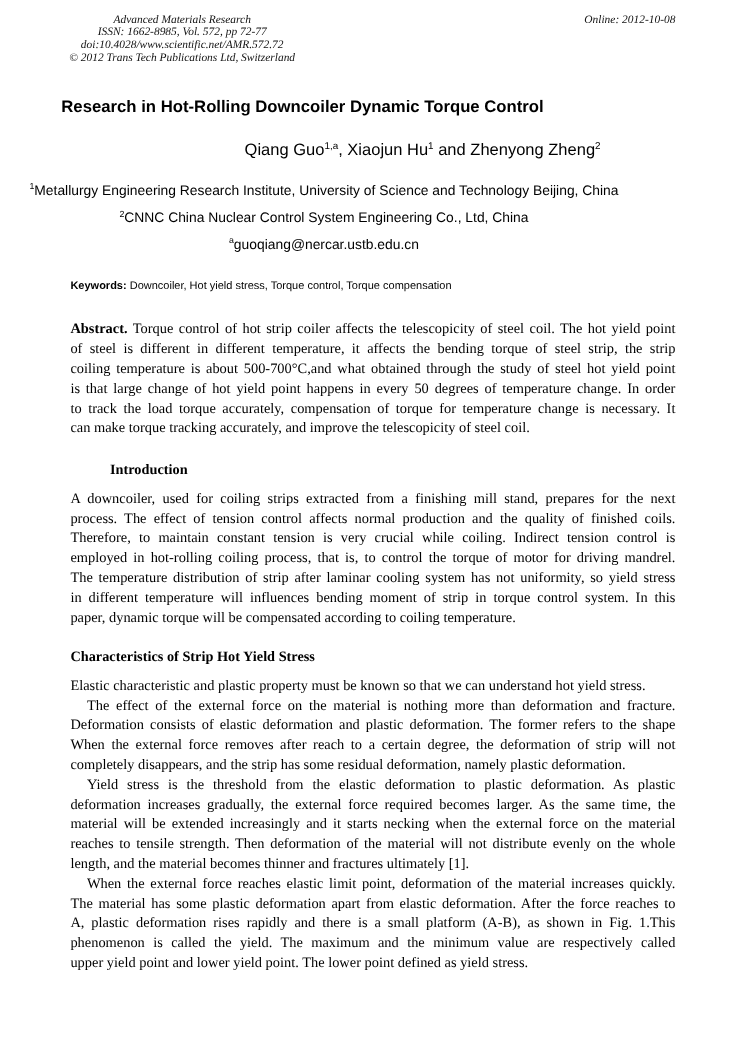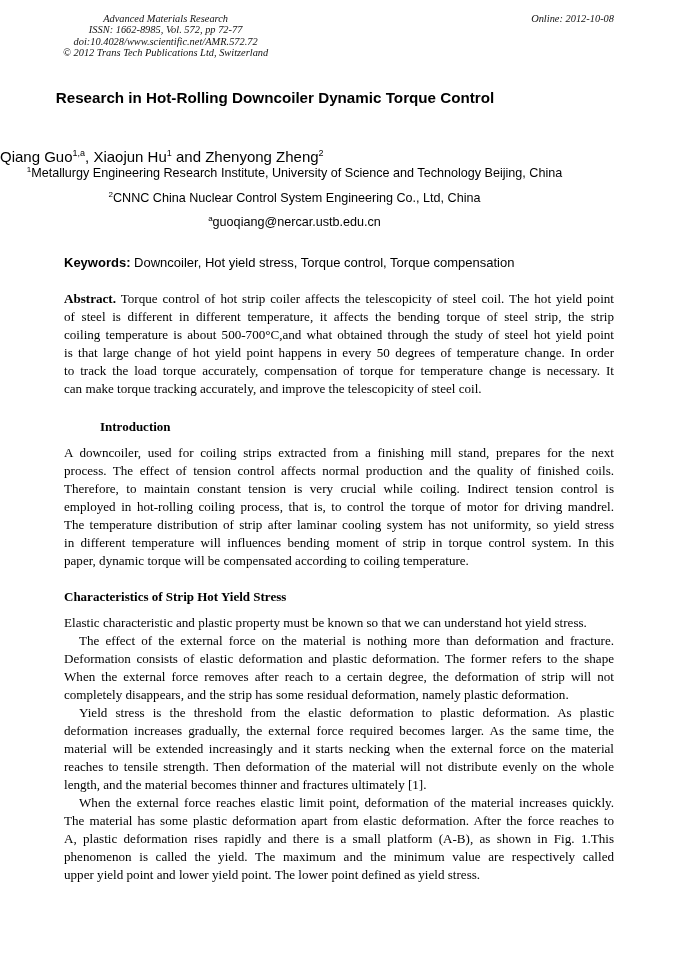--- a/index.html
+++ b/index.html
@@ -1,25 +1,25 @@
 <!DOCTYPE html>
 <html><head>
 <meta charset="utf-8">
 <style>
   html, body { margin: 0; padding: 0; background: #ffffff; }
   body { width: 678px; height: 959px; position: relative; overflow: hidden; color: #000; }
   .hdr { position: absolute; left: 63px; top: 13px; font-family: "Liberation Serif", serif; font-style: italic; font-size: 10.4px; line-height: 11.4px; color: #111; text-align: center; }
   .hdr div { white-space: nowrap; }
   .online { position: absolute; right: 64px; top: 13px; font-family: "Liberation Serif", serif; font-style: italic; font-size: 10.4px; line-height: 11.4px; color: #111; }
   .title { position: absolute; left: 0; width: 550px; top: 89px; text-align: center; font-family: "Liberation Sans", sans-serif; font-weight: bold; font-size: 15.2px; }
-  .authors { position: absolute; left: 0; width: 546px; top: 128px; text-align: left; font-family: "Liberation Sans", sans-serif; font-size: 15px; margin-top: 20px; }
+  .authors { position: absolute; left: 0; width: 546px; top: 128px; text-align: right; font-family: "Liberation Sans", sans-serif; font-size: 15px; }
   sup { font-size: 9px; vertical-align: 6px; line-height: 0; }
   .aff { position: absolute; left: 0; width: 589px; text-align: center; font-family: "Liberation Sans", sans-serif; font-size: 12.6px; }
   .aff sup { font-size: 8px; vertical-align: 5px; }
-  .kw { position: absolute; left: 64px; top: 255px; font-family: "Liberation Sans", sans-serif; font-size: 13px; white-space: nowrap; }
+  .kw { position: absolute; left: 64px; top: 255px; font-family: "Liberation Sans", sans-serif; font-size: 10px; white-space: nowrap; }
   .kw b { font-weight: bold; }
   .para { position: absolute; left: 64px; width: 550px; font-family: "Liberation Serif", serif; font-size: 13.1px; line-height: 18px; text-align: justify; }
   .para .ln { display: block; text-align: justify; text-align-last: justify; white-space: nowrap; height: 18px; }
   .para .ln.last { text-align-last: left; }
   .para .ln.ind { padding-left: 15px; }
   .h { position: absolute; left: 64px; font-family: "Liberation Serif", serif; font-weight: bold; font-size: 13px; }
 </style>
 </head>
 <body>
 

